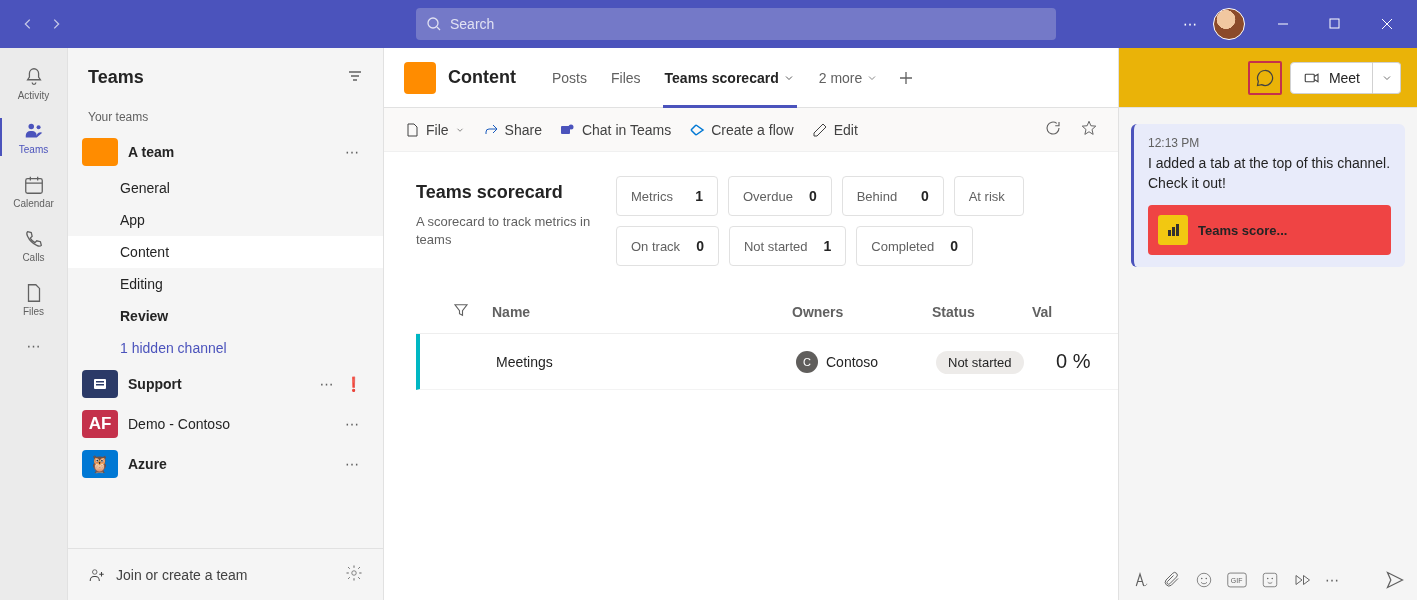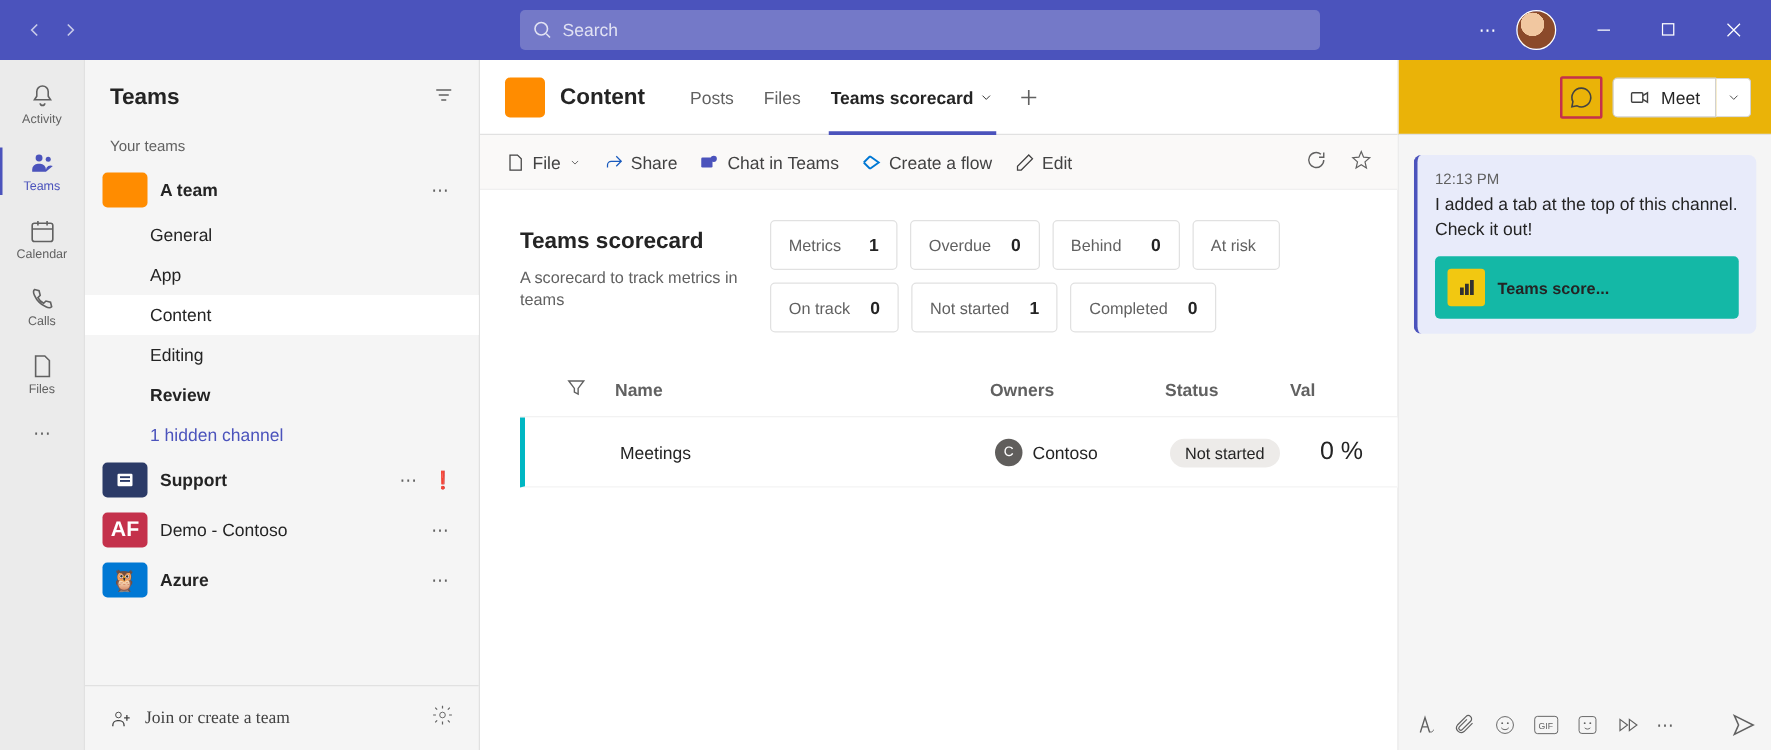--- a/index.html
+++ b/index.html
@@ -33,21 +33,21 @@
 .team-block { }
 .team-row { display: flex; align-items: center; height: 40px; padding: 0 20px 0 14px; cursor: pointer; }
 .team-icon { width: 36px; height: 28px; border-radius: 4px; margin-right: 10px; display: flex; align-items: center; justify-content: center; font-size: 17px; font-weight: 600; color: #fff; }
 .team-name { font-weight: 600; flex: 1; }
 .channel-row { display: flex; align-items: center; height: 32px; padding: 0 20px 0 52px; cursor: pointer; color: #242424; }
 .channel-row.active { background: #fff; }
 .channel-row.bold { font-weight: 600; }
 .channel-row.link { color: #4b53bc; }
 .more-dots { color: #616161; cursor: pointer; padding: 4px; }
 .alert-icon { color: #c4314b; margin-left: 8px; }
-.teams-footer { margin-top: auto; height: 52px; border-top: 1px solid #e1e1e1; display: flex; align-items: center; padding: 0 20px; font-family: Liberation Serif, serif; }
+.teams-footer { margin-top: auto; height: 52px; border-top: 1px solid #e1e1e1; display: flex; align-items: center; padding: 0 20px; }
 .teams-footer .join { display: flex; align-items: center; gap: 10px; color: #424242; flex: 1; cursor: pointer; }
 
 
 .main { position: absolute; left: 384px; top: 48px; bottom: 0; right: 298px; background: #fff; display: flex; flex-direction: column; border-right: 1px solid #e1e1e1; }
 .channel-header { height: 60px; display: flex; align-items: center; padding: 0 20px; border-bottom: 1px solid #e1e1e1; }
 .channel-icon { width: 32px; height: 32px; background: #ff8c00; border-radius: 4px; margin-right: 12px; }
 .channel-title { font-size: 18px; font-weight: 700; margin-right: 24px; }
 .tab { height: 60px; display: flex; align-items: center; padding: 0 12px; color: #616161; cursor: pointer; position: relative; }
 .tab.active { color: #242424; font-weight: 600; }
 .tab.active::after { content: ""; position: absolute; left: 10px; right: 10px; bottom: 0; height: 3px; background: #4b53bc; }
@@ -85,21 +85,21 @@
 .convo { position: absolute; right: 0; top: 48px; bottom: 0; width: 298px; background: #f5f5f5; display: flex; flex-direction: column; }
 .convo-header { height: 60px; display: flex; align-items: center; justify-content: flex-end; padding: 0 16px; border-bottom: 1px solid #e1e1e1; gap: 8px; background: #eab308; }
 .chat-icon-btn { width: 34px; height: 34px; border: 2px solid #c4314b; display: flex; align-items: center; justify-content: center; border-radius: 2px; cursor: pointer; }
 .meet-btn { height: 32px; border: 1px solid #d1d1d1; border-radius: 4px; background: #fff; display: flex; align-items: center; padding: 0 12px; gap: 8px; cursor: pointer; }
 .meet-chevron { height: 32px; width: 28px; border: 1px solid #d1d1d1; border-left: none; border-radius: 0 4px 4px 0; background: #fff; display: flex; align-items: center; justify-content: center; cursor: pointer; margin-left: -8px; }
 .meet-btn { border-radius: 4px 0 0 4px; }
 
 .msg-card { margin: 16px 12px; background: #e8ebfa; border-radius: 6px; padding: 12px 14px; border-left: 3px solid #4b53bc; }
 .msg-time { font-size: 12px; color: #616161; margin-bottom: 4px; }
 .msg-body { font-size: 14px; color: #242424; line-height: 1.4; margin-bottom: 12px; }
-.attachment { background: #14b8a6; border-radius: 4px; padding: 10px; display: flex; align-items: center; gap: 10px; }
+.attachment { background: #ef4444; border-radius: 4px; padding: 10px; display: flex; align-items: center; gap: 10px; }
 .attach-icon { width: 30px; height: 30px; background: #f2c811; border-radius: 3px; display: flex; align-items: center; justify-content: center; }
 .attach-name { font-weight: 600; font-size: 13px; }
 
 .convo-footer { margin-top: auto; padding: 8px 12px 10px; background: #f5f5f5; }
 .reply-input { height: 36px; background: #fff; border: none; border-bottom: 2px solid #4b53bc; width: 100%; padding: 0 12px; font-family: inherit; font-size: 14px; outline: none; }
 .compose-row { display: flex; align-items: center; gap: 14px; margin-top: 8px; color: #616161; }
 .compose-row .spacer { flex: 1; }
 .compose-row svg { cursor: pointer; }
 
 svg { flex-shrink: 0; }
@@ -272,20 +272,26 @@
       </div>
     <div class="tab">
         <span>Files</span>
       </div>
     <div class="tab active">
         <span>Teams scorecard</span> 
         <svg width="12" height="12" viewBox="0 0 16 16" style="margin-left:4px">
           <path d="M4 6l4 4 4-4" stroke="currentColor" fill="none"></path>
         </svg>
       </div>
+    <div class="tab">
+        <span>2 more</span> 
+        <svg width="12" height="12" viewBox="0 0 16 16" style="margin-left:4px">
+          <path d="M4 6l4 4 4-4" stroke="currentColor" fill="none"></path>
+        </svg>
+      </div>
     <div class="add-tab">
         <svg width="16" height="16">
           <path d="M8 2v12M2 8h12" stroke="currentColor" stroke-width="1.3"></path>
         </svg>
       </div>
   </div>
 
   <div class="doc-toolbar">
     <div class="tool-item">
         <svg width="16" height="16" viewBox="0 0 16 16">

